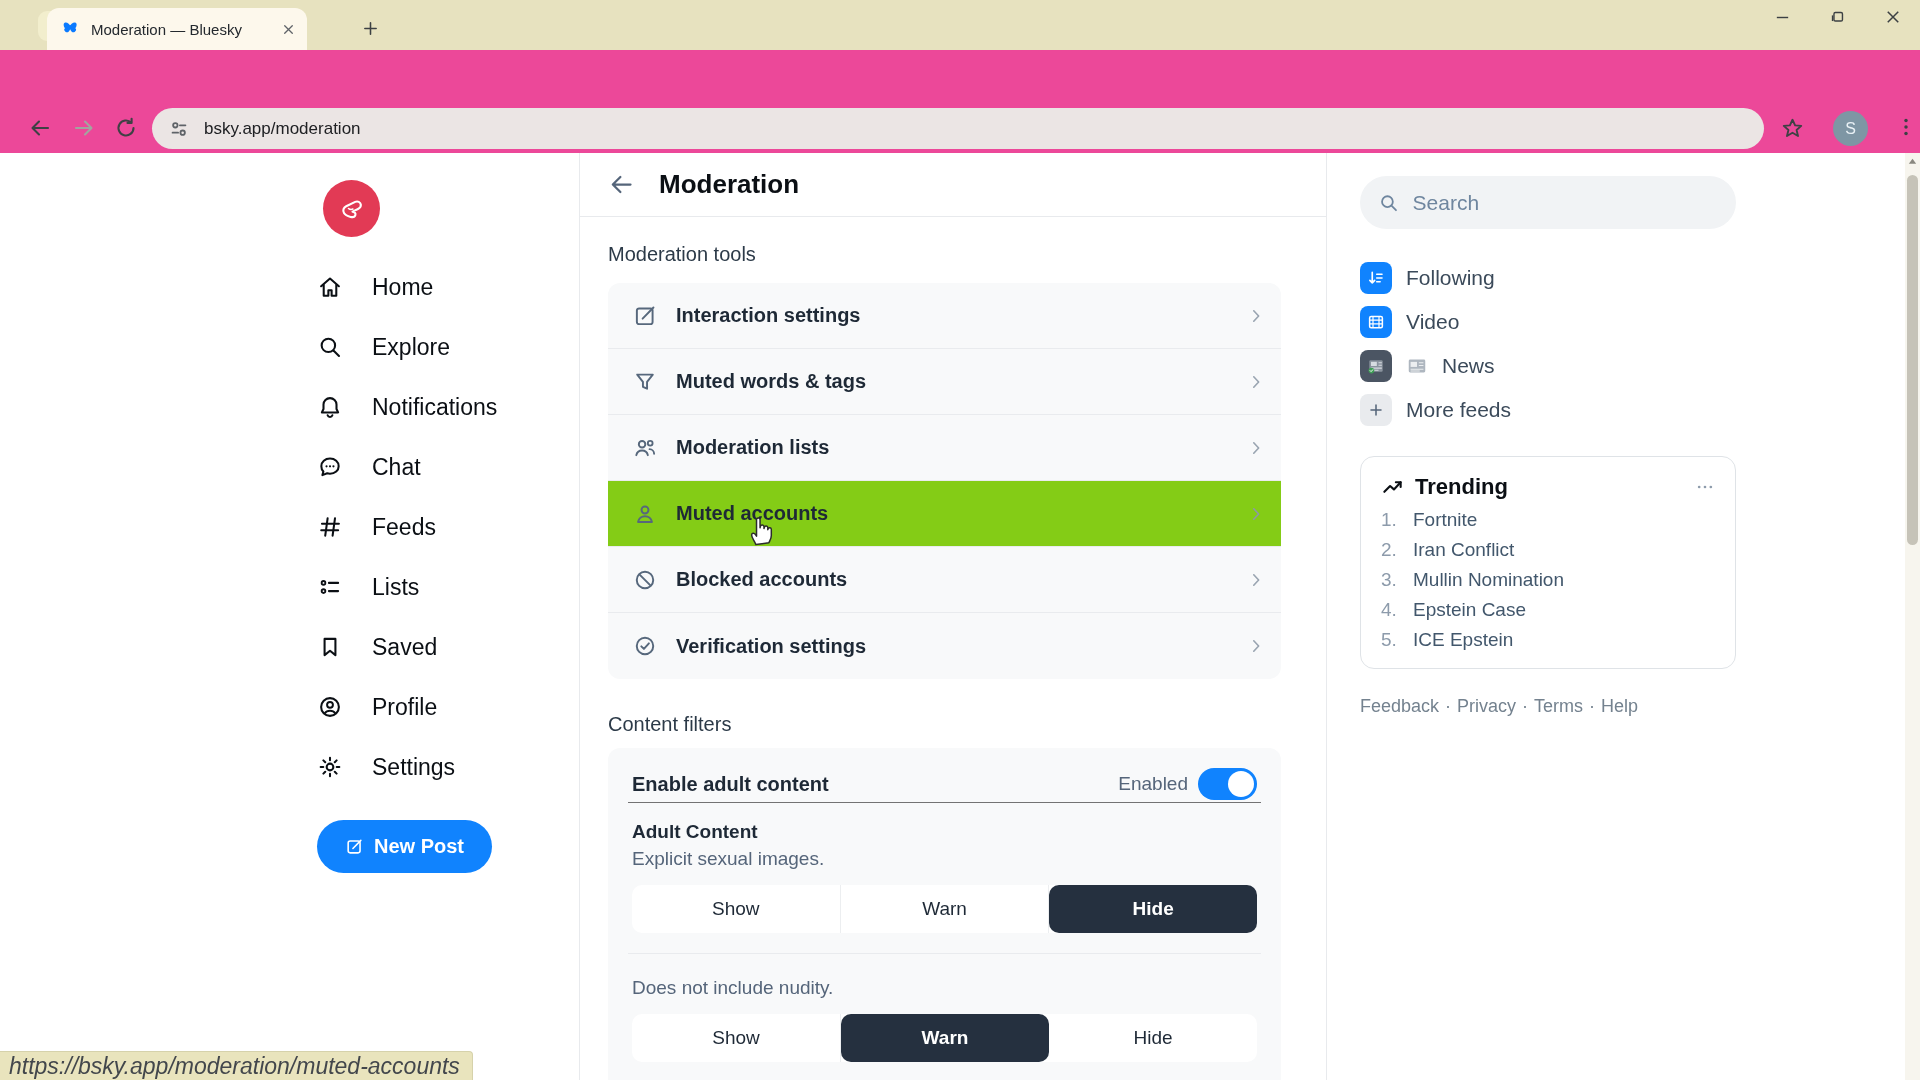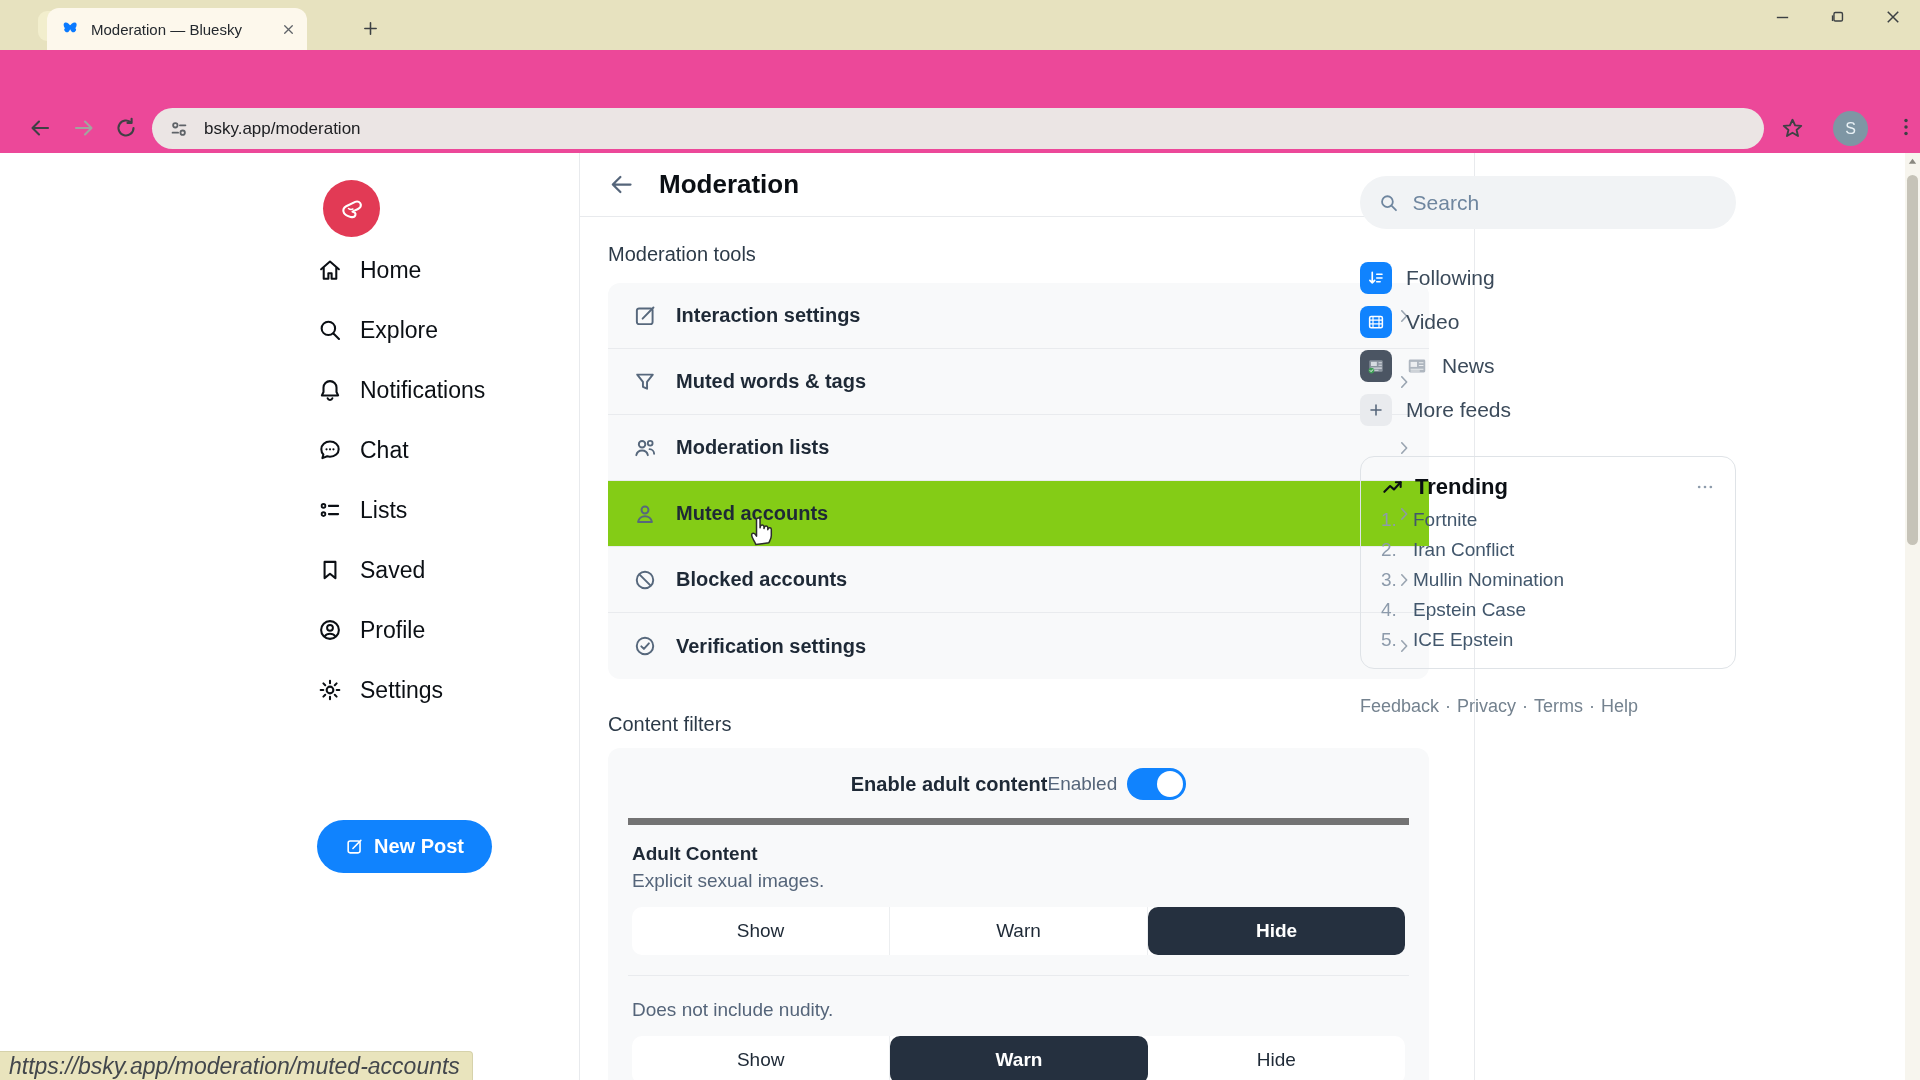--- a/index.html
+++ b/index.html
@@ -32,45 +32,45 @@
   .apps-grid { position:absolute; left:22px; top:124px; }
 
   
   .page { position:absolute; left:0; top:153px; width:1905px; height:927px; background:#fff; }
 
   
   .leftnav { position:absolute; left:317px; top:0; width:260px; }
   .bsky-avatar { position:absolute; left:6px; top:27px; width:57px; height:57px; border-radius:50%;
     background:#e23a55; display:flex; align-items:center; justify-content:center; }
   .navlist { position:absolute; left:0; top:104px; }
-  .navitem { display:flex; align-items:flex-start; gap:17px; height:60px; cursor:pointer; }
+  .navitem { display:flex; align-items:center; gap:29px; height:60px; cursor:pointer; }
   .navitem span.lbl { font-size:23px; color:#0b0f14; }
   .newpost { position:absolute; left:0; top:667px; width:175px; height:53px; border-radius:27px;
     background:#1083fe; color:#fff; font-size:20px; font-weight:bold; display:flex; align-items:center;
     justify-content:center; gap:10px; border:none; cursor:pointer; }
 
   
-  .center { position:absolute; left:579px; top:0; width:896px; height:927px;
+  .center { position:absolute; left:579px; top:0; width:748px; height:927px;
     border-left:1px solid #e8eaed; border-right:1px solid #e8eaed; overflow:hidden; }
   .c-header { height:64px; display:flex; align-items:center; gap:24px; padding-left:28px;
     border-bottom:1px solid #e8eaed; }
   .c-title { font-size:26px; font-weight:bold; color:#0b0f14; }
   .c-body { padding:0 45px 0 28px; }
   .sec-label { margin-top:26px; font-size:20px; font-weight:500; color:#2c3a48; }
   .toolslist { margin-top:17px; border-radius:12px; overflow:hidden; }
   .toolrow { height:66px; background:#f8f9fa; display:flex; align-items:center; padding:0 16px 0 24px;
     border-bottom:1px solid #e9ebee; cursor:pointer; }
   .toolrow:last-child { border-bottom:none; }
   .toolrow.hover { background:#84cc16;align-items:center; }
   .toolrow .t-ico { width:26px; height:26px; margin-right:18px; }
   .toolrow .t-lbl { flex:1; font-size:20px; font-weight:600; color:#1e2936; }
   .filters-label { margin-top:34px; font-size:20px; font-weight:500; color:#2c3a48; }
   .filtercard { margin-top:12px; background:#f8f9fa; border-radius:12px 12px 0 0; padding:0 20px; }
-  .toggle-row { display:flex; align-items:center; justify-content:center; padding:20px 4px 18px 4px;
-    border-bottom:7px solid #737373; }
+  .toggle-row { display:flex; align-items:center; justify-content:space-between; padding:20px 4px 2px 4px;
+    border-bottom:1px solid #737373; }
   .toggle-row .tg-lbl { font-size:20px; font-weight:600; color:#1e2936; }
   .tg-right { display:flex; align-items:center; gap:10px; }
   .tg-status { font-size:19px; color:#55657a; }
   .switch { width:59px; height:32px; border-radius:16px; background:#1083fe; position:relative; cursor:pointer; }
   .switch .knob { position:absolute; right:3px; top:3px; width:26px; height:26px; border-radius:50%; background:#fff; }
   .fgroup { padding:18px 4px 20px 4px; border-bottom:1px solid #e9ebee; }
   .fgroup:last-child { border-bottom:none; }
   .fg-title { font-size:19px; font-weight:bold; color:#1e2936; }
   .fg-sub { margin-top:5px; font-size:19px; color:#55657a; }
   .seg { margin-top:15px; display:flex; background:#fff; border-radius:10px; height:48px; }
@@ -227,20 +227,26 @@
         <svg width="26" height="26" viewBox="0 0 24 24">
             <path d="M12 4.2c4.6 0 8 3.1 8 7s-3.4 7-8 7c-.9 0-1.8-.1-2.6-.4L5 19.5l.9-3.3C4.7 15 4 13.6 4 11.2c0-3.9 3.4-7 8-7z" fill="none" stroke="#0b0f14" stroke-width="1.9" stroke-linejoin="round"></path>
             <circle cx="8.8" cy="11.4" r="1" fill="#0b0f14"></circle>
             <circle cx="12" cy="11.4" r="1" fill="#0b0f14"></circle>
             <circle cx="15.2" cy="11.4" r="1" fill="#0b0f14"></circle>
           </svg>
         <span class="lbl">Chat</span>
       </div>
       <div class="navitem">
         <svg width="26" height="26" viewBox="0 0 24 24">
+            <path d="M9.8 4 7.6 20 M16.6 4 14.4 20 M4.6 9h15.6 M3.9 15h15.6" fill="none" stroke="#0b0f14" stroke-width="1.9" stroke-linecap="round"></path>
+          </svg>
+        <span class="lbl">Feeds</span>
+      </div>
+      <div class="navitem">
+        <svg width="26" height="26" viewBox="0 0 24 24">
             <circle cx="6" cy="8.2" r="1.7" fill="none" stroke="#0b0f14" stroke-width="1.7"></circle>
             <circle cx="6" cy="15.8" r="1.7" fill="none" stroke="#0b0f14" stroke-width="1.7"></circle>
             <path d="M11 8.2h8.5 M11 15.8h8.5" stroke="#0b0f14" stroke-width="1.9" stroke-linecap="round"></path>
           </svg>
         <span class="lbl">Lists</span>
       </div>
       <div class="navitem">
         <svg width="26" height="26" viewBox="0 0 24 24">
             <path d="M7 4.5h10V19.5l-5-4-5 4z" fill="none" stroke="#0b0f14" stroke-width="1.9" stroke-linejoin="round"></path>
           </svg>

